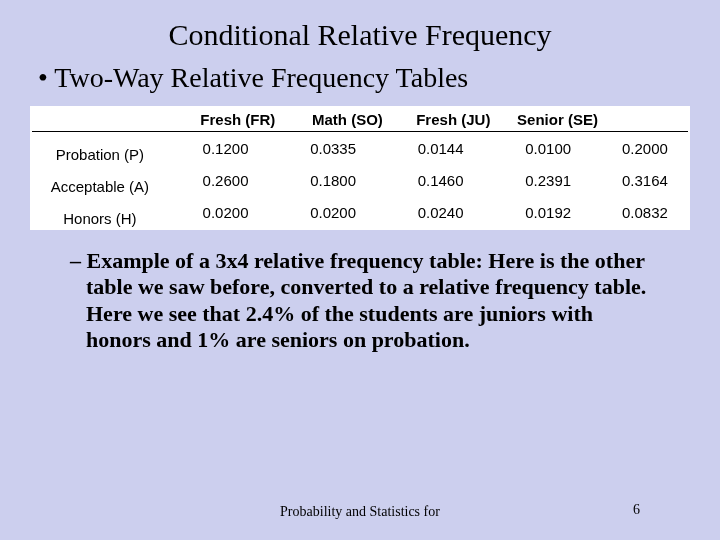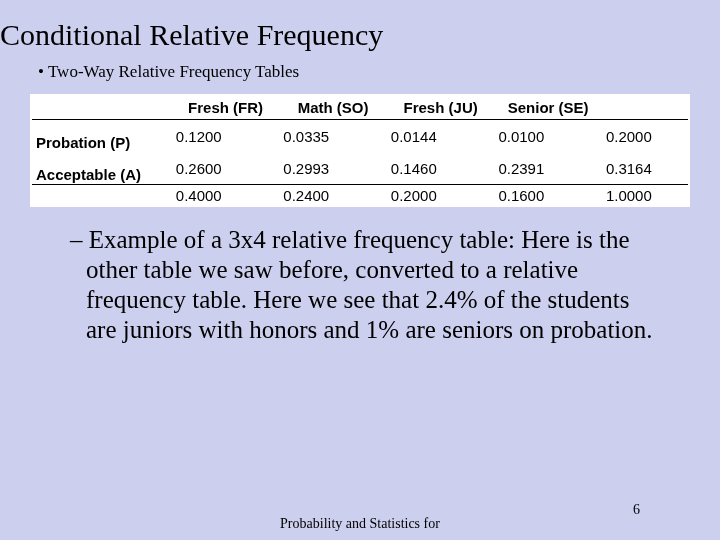--- a/index.html
+++ b/index.html
@@ -6,76 +6,78 @@
   body {
     margin: 0;
     width: 720px;
     height: 540px;
     background: #cccfee;
     font-family: "Times New Roman", Times, serif;
     color: #000;
     position: relative;
   }
   .title {
-    text-align: left;
+    text-align: center;
     font-size: 30px;
     padding-top: 18px;
     padding-bottom: 10px;
   }
   .bullet-l1 {
-    font-size: 17px;
+    font-size: 28px;
     padding-left: 38px;
     text-indent: -16px;
     margin-left: 16px;
     margin-bottom: 12px;
   }
   .bullet-l1::before { content: "• "; }
   .table-wrap {
     background: #fff;
     margin: 0 30px 0 30px;
     padding: 2px 2px 2px 2px;
   }
   table {
     border-collapse: collapse;
     width: 100%;
     font-family: Arial, Helvetica, sans-serif;
     font-size: 15px;
   }
   th {
     font-weight: bold;
-    text-align: center;
+    text-align: right;
     border-bottom: 1.5px solid #000;
     padding: 3px 4px;
   }
   .rowlabel {
-    font-weight: bold;
-    text-align: left;
+    font-weight: normal;
+    text-align: center;
     padding: 14px 8px 1px 4px;
     white-space: nowrap;
   }
   td.val {
+    text-align: center;
     padding: 1px 4px;
     margin-top: 22px;
   }
   .total-row td {
     border-top: 1.5px solid #000;
     padding-top: 2px;
   }
   .col-rowlabel { width: 130px; }
   .col-data { width: 100px; }
   .col-total { width: 80px; border-left: 0; }
   .example-block {
-    font-size: 25px;
+    font-size: 22px;
     padding: 18px 60px 0 86px;
     text-indent: -16px;
     line-height: 1.2;
+    font-weight: bold;
   }
   .footer {
     position: absolute;
-    bottom: 8px;
+    bottom: 20px;
     width: 100%;
     font-size: 14px;
     text-align: center;
   }
   .pagenum {
     position: absolute;
     right: 80px;
     bottom: 22px;
     font-size: 14px;
   }
@@ -104,32 +106,32 @@
         <td class="rowlabel">Probation (P)</td>
         <td class="val">0.1200</td>
         <td class="val">0.0335</td>
         <td class="val">0.0144</td>
         <td class="val">0.0100</td>
         <td class="val">0.2000</td>
       </tr>
       <tr>
         <td class="rowlabel">Acceptable (A)</td>
         <td class="val">0.2600</td>
-        <td class="val">0.2993</td>
+        <td class="val">0.1800</td>
         <td class="val">0.1460</td>
         <td class="val">0.2391</td>
         <td class="val">0.3164</td>
       </tr>
-      <tr class="total-row">
-        <td class="rowlabel"></td>
-        <td class="val">0.4000</td>
-        <td class="val">0.2400</td>
-        <td class="val">0.2000</td>
-        <td class="val">0.1600</td>
-        <td class="val">1.0000</td>
+      <tr>
+        <td class="rowlabel">Honors (H)</td>
+        <td class="val">0.0200</td>
+        <td class="val">0.0200</td>
+        <td class="val">0.0240</td>
+        <td class="val">0.0192</td>
+        <td class="val">0.0832</td>
       </tr>
     </tbody>
   </table>
 </div>
 
 <div class="example-block">
   <span>– </span><span>Example of a 3x4 relative frequency table: Here is the other table we saw before, converted to a relative frequency table. Here we see that 2.4% of the students are juniors with honors and 1% are seniors on probation.</span>
 </div>
 
 <div class="footer">

